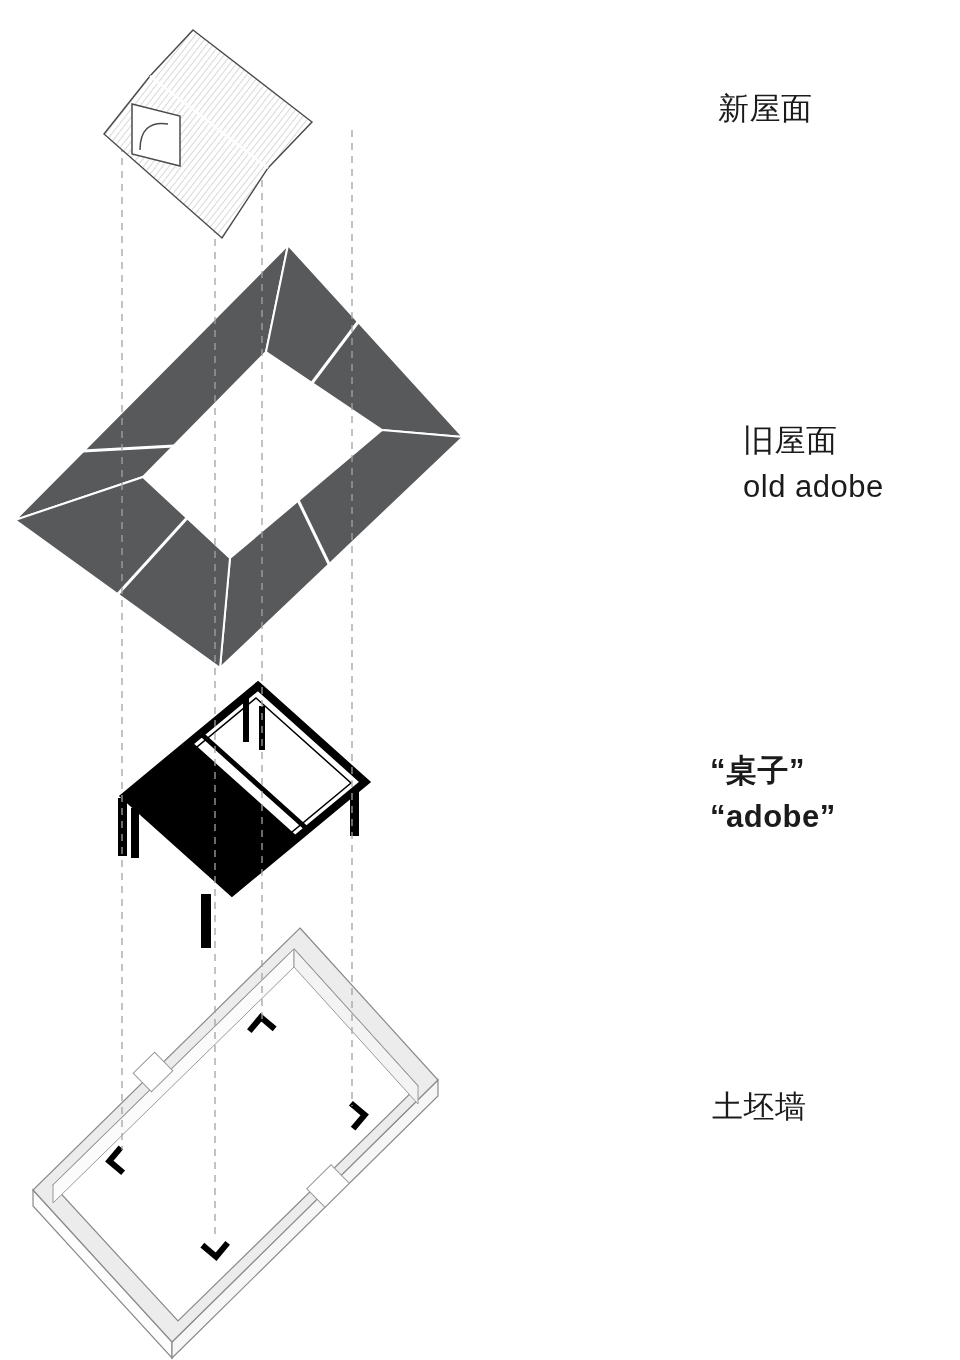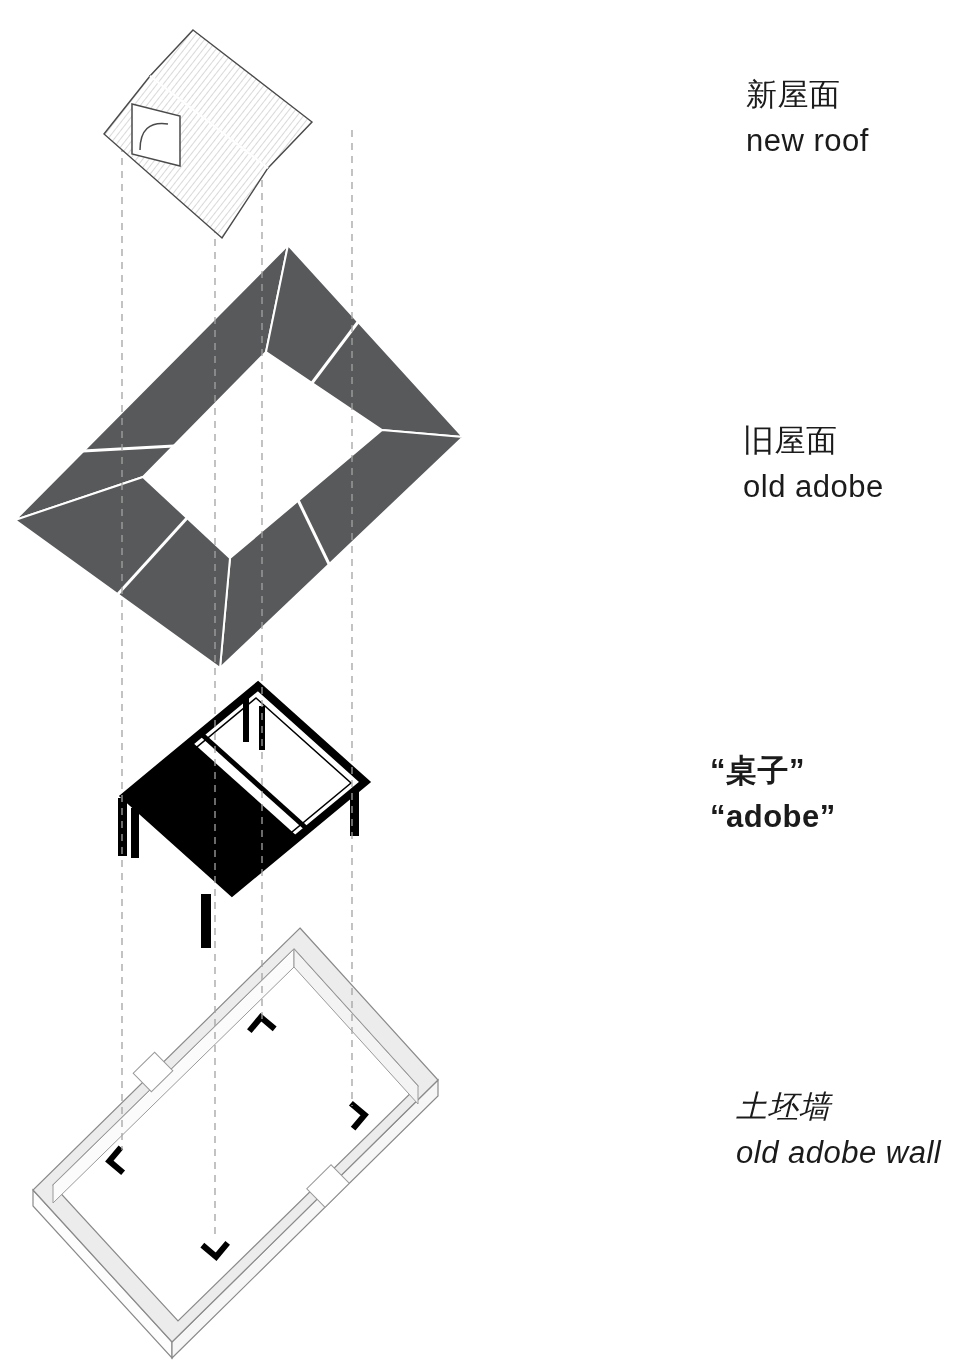--- a/index.html
+++ b/index.html
@@ -101,31 +101,29 @@
   <g>
     <polygon points="193,30 312,122 268,168 150,76" fill="url(#hatch)" stroke="#4a4a4a" stroke-width="1.4"></polygon>
     <polygon points="150,76 268,168 222,238 104,134" fill="url(#hatch)" stroke="#4a4a4a" stroke-width="1.4"></polygon>
     <line x1="150" y1="76" x2="268" y2="168" stroke="#ffffff" stroke-width="2.5"></line>
 
     <path d="M132,104 L180,116 L180,166 L132,154 Z" fill="#ffffff" stroke="#4a4a4a" stroke-width="1.5"></path>
     <path d="M140,150 Q140,120 168,124" fill="none" stroke="#4a4a4a" stroke-width="1.5"></path>
   </g>
 </svg>
 
-<div class="label" style="left:718px; top:72px;margin-left:28px;">
+<div class="label" style="left:718px; top:86px;">
   <div>新屋面</div>
-  <div>new roof</div>
 </div>
 
 <div class="label" style="left:743px; top:418px;">
   <div>旧屋面</div>
   <div>old adobe</div>
 </div>
 
 <div class="label" style="left:710px; top:748px;font-weight:bold;">
   <div>“桌子”</div>
   <div>“adobe”</div>
 </div>
 
-<div class="label" style="left:736px; top:1084px;font-style:italic;">
+<div class="label" style="left:712px; top:1084px;">
   <div>土坯墙</div>
-  <div>old adobe wall</div>
 </div>
 
 </body></html>

